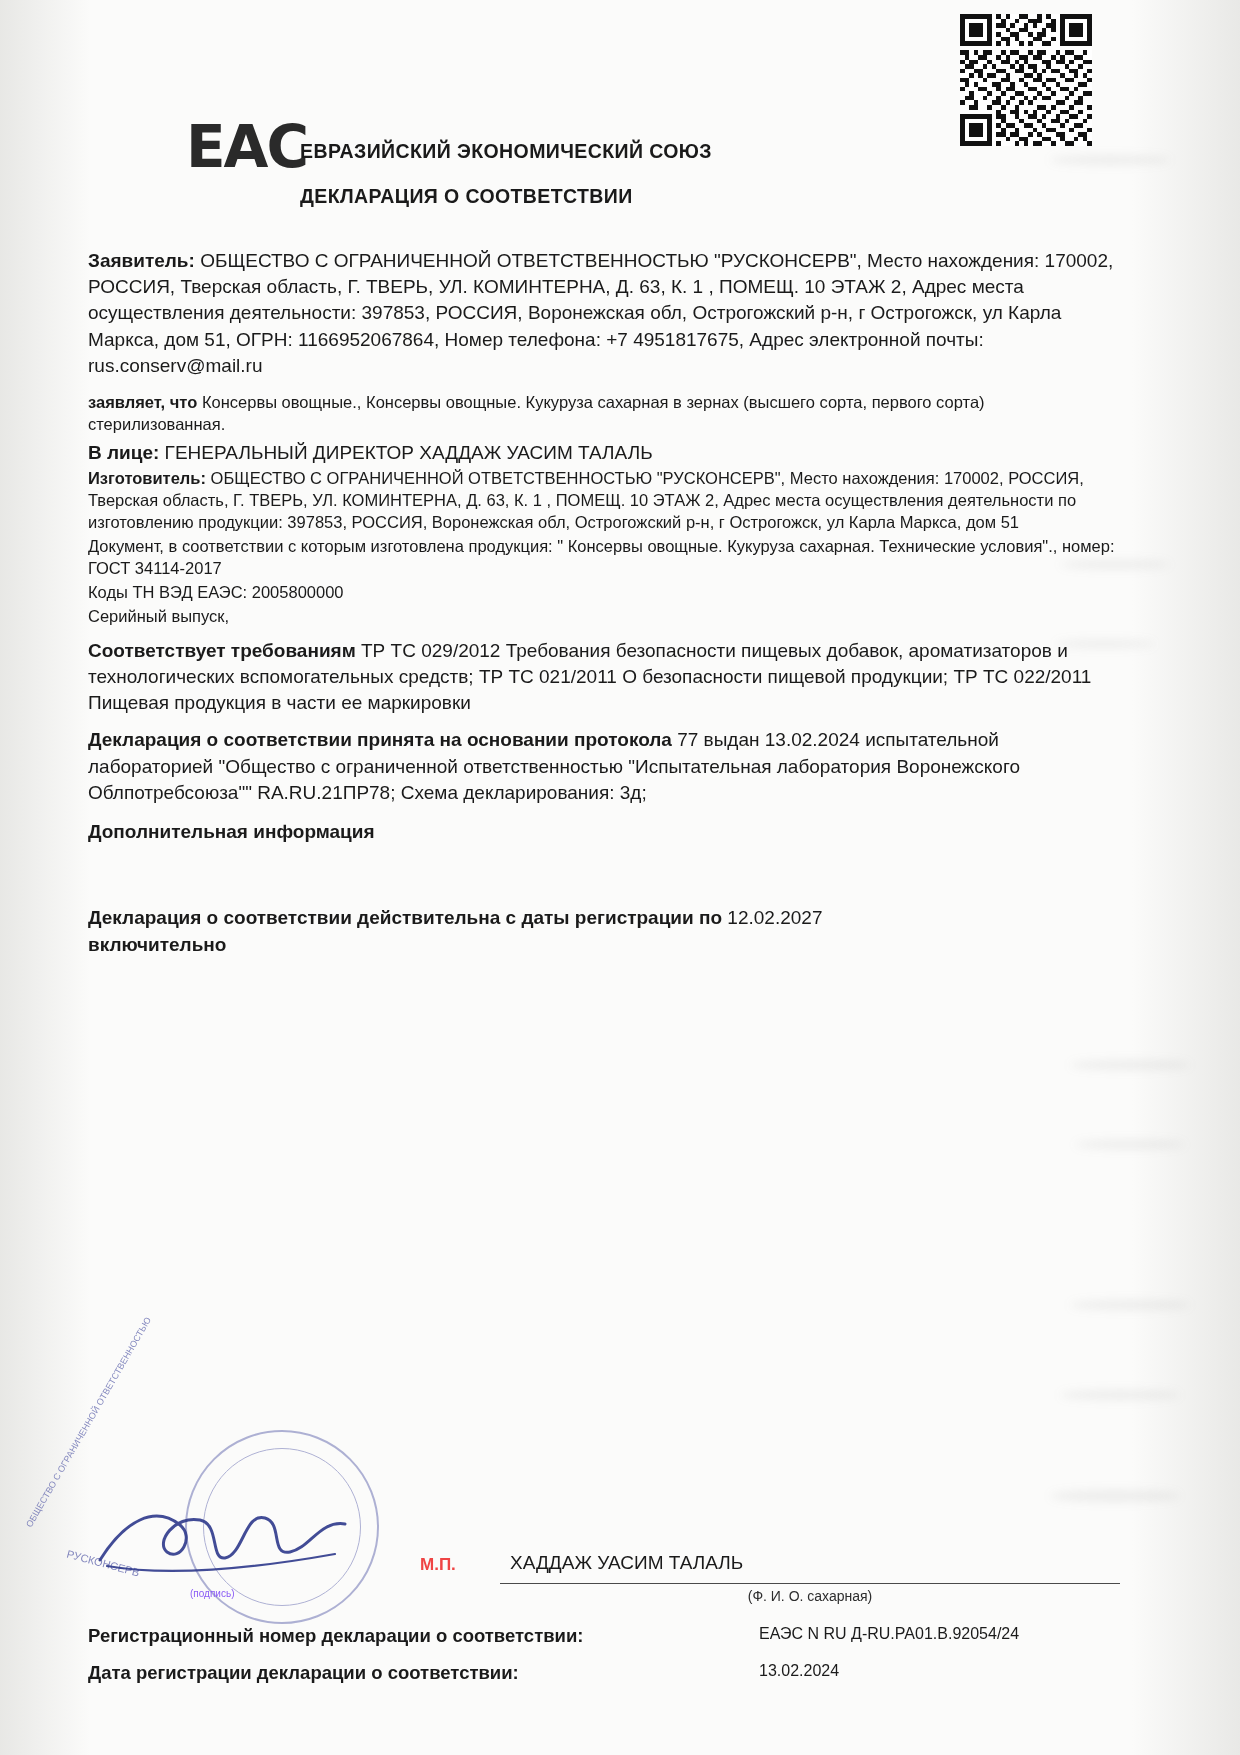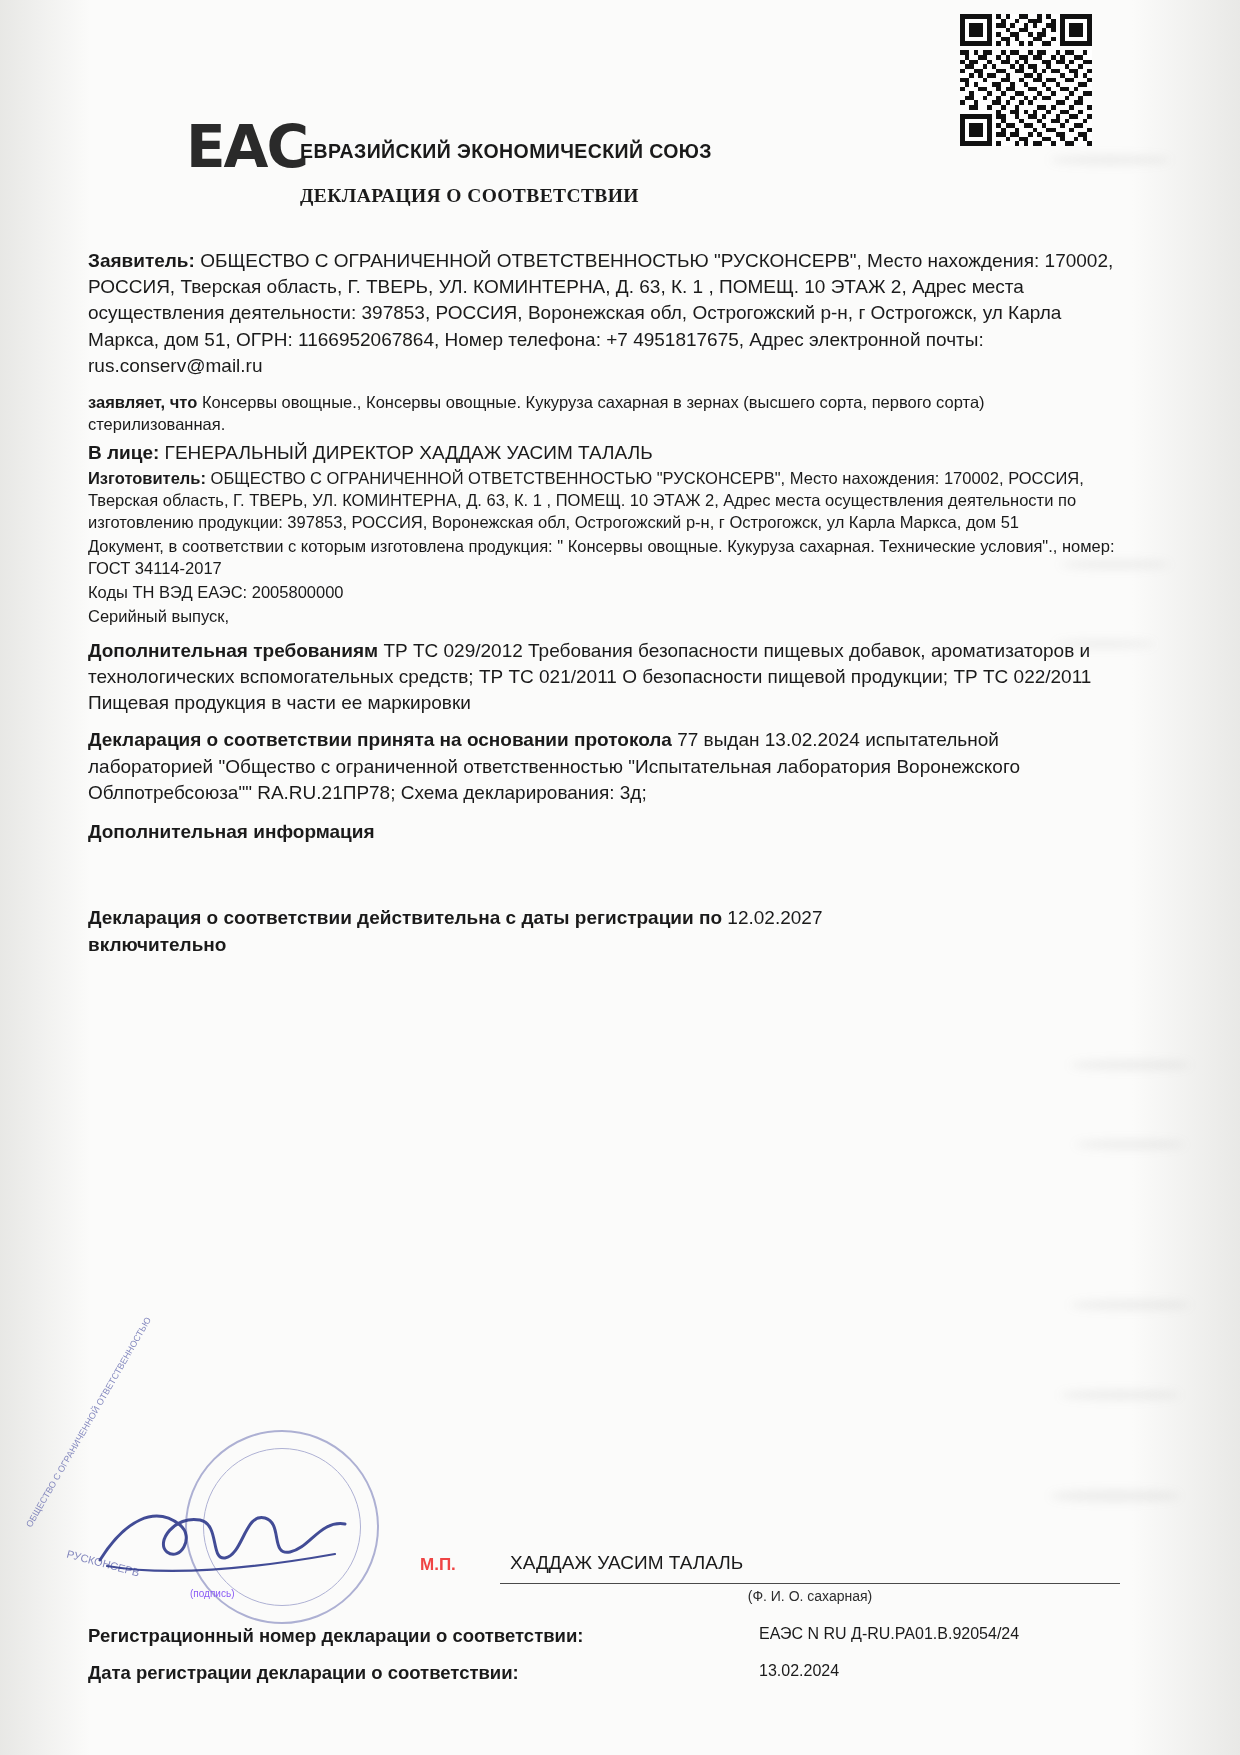--- a/index.html
+++ b/index.html
@@ -75,21 +75,20 @@
     font-weight: 700;
     letter-spacing: 0.4px;
     color: #1a1a1a;
   }
   .header .line2 {
     margin-top: 22px;
     font-size: 19.5px;
     font-weight: 700;
     letter-spacing: 0.4px;
     color: #1a1a1a;
-    font-family: Liberation Serif, serif;
   }
 
   .body {
     position: absolute;
     left: 88px;
     top: 248px;
     width: 1030px;
   }
 
   .para {
@@ -485,21 +484,21 @@
       <span class="b">Изготовитель:</span><span> ОБЩЕСТВО С ОГРАНИЧЕННОЙ ОТВЕТСТВЕННОСТЬЮ "РУСКОНСЕРВ", Место нахождения: 170002, РОССИЯ,  Тверская область, Г. ТВЕРЬ, УЛ. КОМИНТЕРНА, Д. 63, К. 1 , ПОМЕЩ. 10 ЭТАЖ 2, Адрес места осуществления деятельности по изготовлению продукции: 397853, РОССИЯ, Воронежская обл, Острогожский р-н, г Острогожск, ул Карла Маркса, дом 51</span>
     </p>
 
     <p class="para small blk-doc">Документ, в соответствии с которым изготовлена продукция: " Консервы овощные. Кукуруза сахарная. Технические условия"., номер: ГОСТ 34114-2017</p>
 
     <p class="para small blk-codes">Коды ТН ВЭД ЕАЭС: 2005800000</p>
 
     <p class="para small blk-serial">Серийный выпуск,</p>
 
     <p class="para blk-conform">
-      <span class="b">Дополнительная требованиям</span><span>  ТР ТС 029/2012 Требования безопасности пищевых добавок, ароматизаторов и технологических вспомогательных средств; ТР ТС 021/2011 О безопасности пищевой продукции; ТР ТС 022/2011 Пищевая продукция в части ее маркировки</span>
+      <span class="b">Соответствует требованиям</span><span>  ТР ТС 029/2012 Требования безопасности пищевых добавок, ароматизаторов и технологических вспомогательных средств; ТР ТС 021/2011 О безопасности пищевой продукции; ТР ТС 022/2011 Пищевая продукция в части ее маркировки</span>
     </p>
 
     <p class="para blk-protocol">
       <span class="b">Декларация о соответствии принята на основании протокола</span><span> 77 выдан 13.02.2024 испытательной лабораторией "Общество с ограниченной ответственностью "Испытательная лаборатория Воронежского Облпотребсоюза"" RA.RU.21ПР78; Схема декларирования: 3д;</span>
     </p>
 
     <p class="para blk-addinfo">Дополнительная информация</p>
 
     <p class="para blk-valid">
       <span class="b">Декларация о соответствии действительна с даты регистрации по</span><span> 12.02.2027</span><br>

